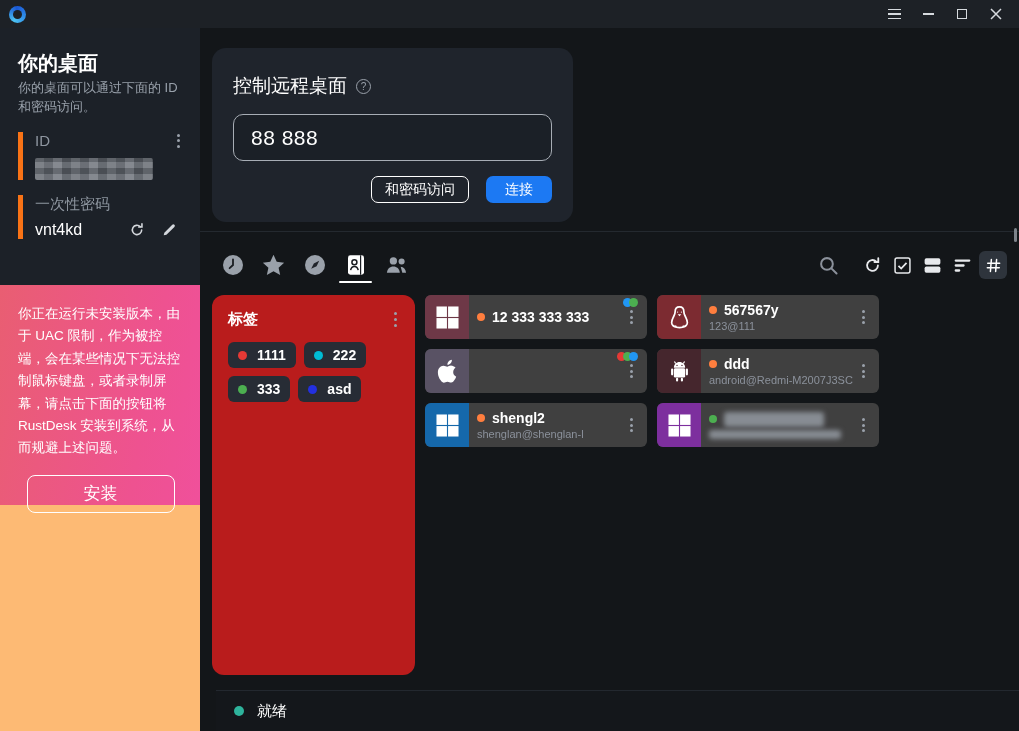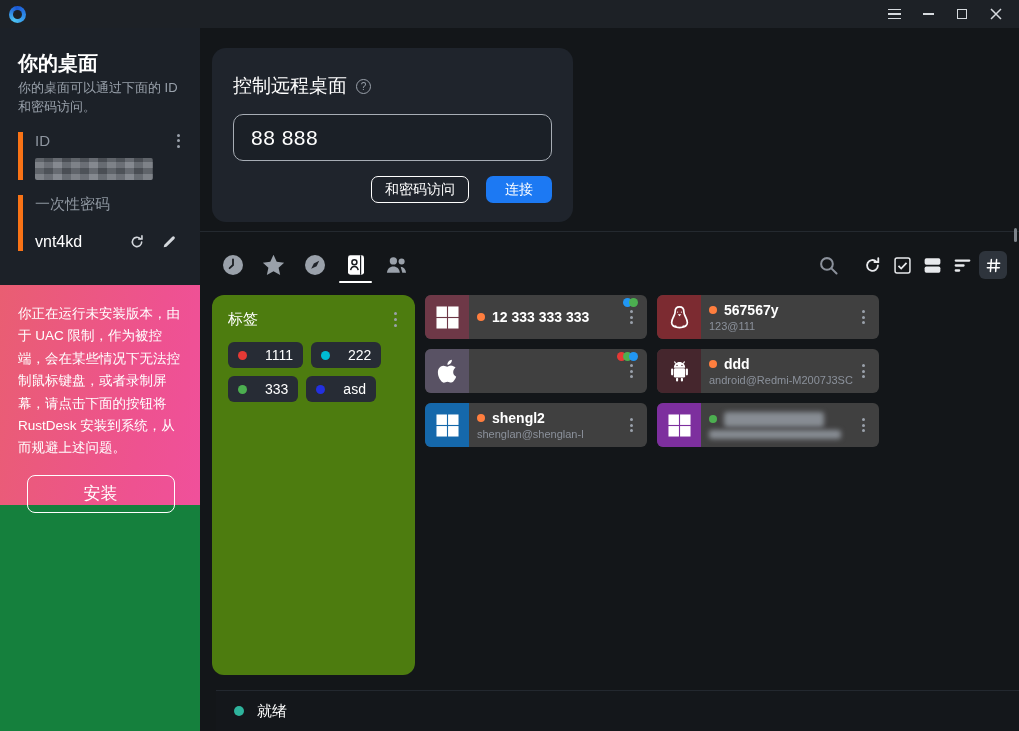--- a/index.html
+++ b/index.html
@@ -15,35 +15,35 @@
   .logo::after { content:""; position:absolute; inset:4px; border-radius:50%; background:#1d2126; }
   .tb-spacer { flex:1; }
   .tb-btn { width:34px; height:28px; display:flex; align-items:center; justify-content:center;
     color:#d6dade; cursor:pointer; }
   .hamburger { display:flex; flex-direction:column; gap:3px; }
   .hamburger i { display:block; width:13px; height:1.6px; background:#d6dade; }
   .min-glyph { width:11px; height:1.6px; background:#d6dade; }
   .max-glyph { width:10px; height:10px; border:1.4px solid #d6dade; }
 
   
-  .sidebar { position:absolute; left:0; top:28px; width:200px; bottom:0; background:#15803d; }
+  .sidebar { position:absolute; left:0; top:28px; width:200px; bottom:0; background:#fdba74; }
   .sidebar-top { height:257px; background:#1c2128; padding:16px 16px 0 18px; }
   .sb-title { color:#fff; font-size:20px; font-weight:700; margin-top:6px; }
   .sb-subtitle { color:#99a1ab; font-size:13px; line-height:1.45; margin-top:2px; }
   .field { border-left:5px solid #f97316; padding-left:12px; margin-top:15px; }
   .field-label-row { display:flex; align-items:center; justify-content:space-between; }
   .field-label { color:#8e96a0; font-size:15px; }
   .menu-dots { display:flex; flex-direction:column; gap:2.6px; cursor:pointer; padding:2px 4px; }
   .menu-dots i { width:3px; height:3px; border-radius:50%; background:#9aa1ab; display:block; }
   .pixel-blob { width:118px; height:22px; margin-top:8px; border-radius:2px;
     background:
       repeating-linear-gradient(0deg, rgba(255,255,255,.10) 0 6px, rgba(0,0,0,.14) 6px 12px),
       repeating-linear-gradient(90deg, #6f747b 0 9px, #5a5f66 9px 18px, #777c83 18px 27px, #565b62 27px 36px);
     filter:blur(.7px); }
-  .pw-value-row { display:flex; align-items:center; margin-top:19px;gap:38px; }
+  .pw-value-row { display:flex; align-items:center; margin-top:7px;gap:38px; }
   .pw-value { color:#fff; font-size:16px; }
   .pw-icons { margin-left:auto; display:flex; gap:15px; align-items:center; padding-right:6px; }
   .pw-icons svg { display:block; cursor:pointer; }
 
   .install-panel { position:absolute; top:257px; left:0; width:200px; height:220px;
     background:linear-gradient(100deg,#e95e72,#ee5290 70%,#f0509b); padding:18px 17px 0 18px; }
   .install-text { color:#fff; font-size:13.5px; line-height:1.66; }
   .install-btn { display:block; margin:15px auto 0; width:148px; height:38px;
     border:1px solid #fff; border-radius:8px; background:transparent; color:#fff;
     font-size:17px; cursor:pointer; font-family:inherit; }
@@ -76,25 +76,25 @@
     position:relative; cursor:pointer; }
   .tab.active::after { content:""; position:absolute; left:-4px; right:-4px; bottom:-2px;
     height:2.5px; background:#fff; border-radius:1px; }
   .toolbar-right { position:absolute; right:12px; top:218px; height:38px; display:flex;
     align-items:center; gap:4px; }
   .action { width:26px; height:26px; display:flex; align-items:center; justify-content:center; cursor:pointer; }
   .action.search { margin-right:14px; }
   .action.grid { background:#2e343c; border-radius:6px; width:28px; height:28px; }
 
   .tags-panel { position:absolute; left:12px; top:267px; width:203px; height:380px;
-    background:#4d7c0f; border-radius:12px; padding:15px 14px 0 16px; }
+    background:#b91c1c; border-radius:12px; padding:15px 14px 0 16px;font-weight:bold; }
   .tags-header { display:flex; justify-content:space-between; align-items:center; }
   .tags-title { color:#fff; font-size:15px; }
   .chips { margin-top:13px; display:flex; flex-wrap:wrap; gap:8px; }
-  .chip { display:flex; align-items:center; gap:18px; background:#272c35; border-radius:6px;
+  .chip { display:flex; align-items:center; gap:10px; background:#272c35; border-radius:6px;
     padding:5px 10px; color:#fff; font-size:14px; cursor:pointer; }
   .chip-dot { width:9px; height:9px; border-radius:50%; flex:none; }
 
   .peers { position:absolute; left:225px; top:267px; width:454px; display:grid;
     grid-template-columns:222px 222px; gap:10px; }
   .peer-card { position:relative; height:44px; background:#404040; border-radius:6px;
     display:flex; cursor:pointer; }
   .peer-os { width:44px; height:44px; border-radius:6px 0 0 6px; display:flex;
     align-items:center; justify-content:center; flex:none; }
   .peer-os svg { width:27px; height:27px; display:block; }

